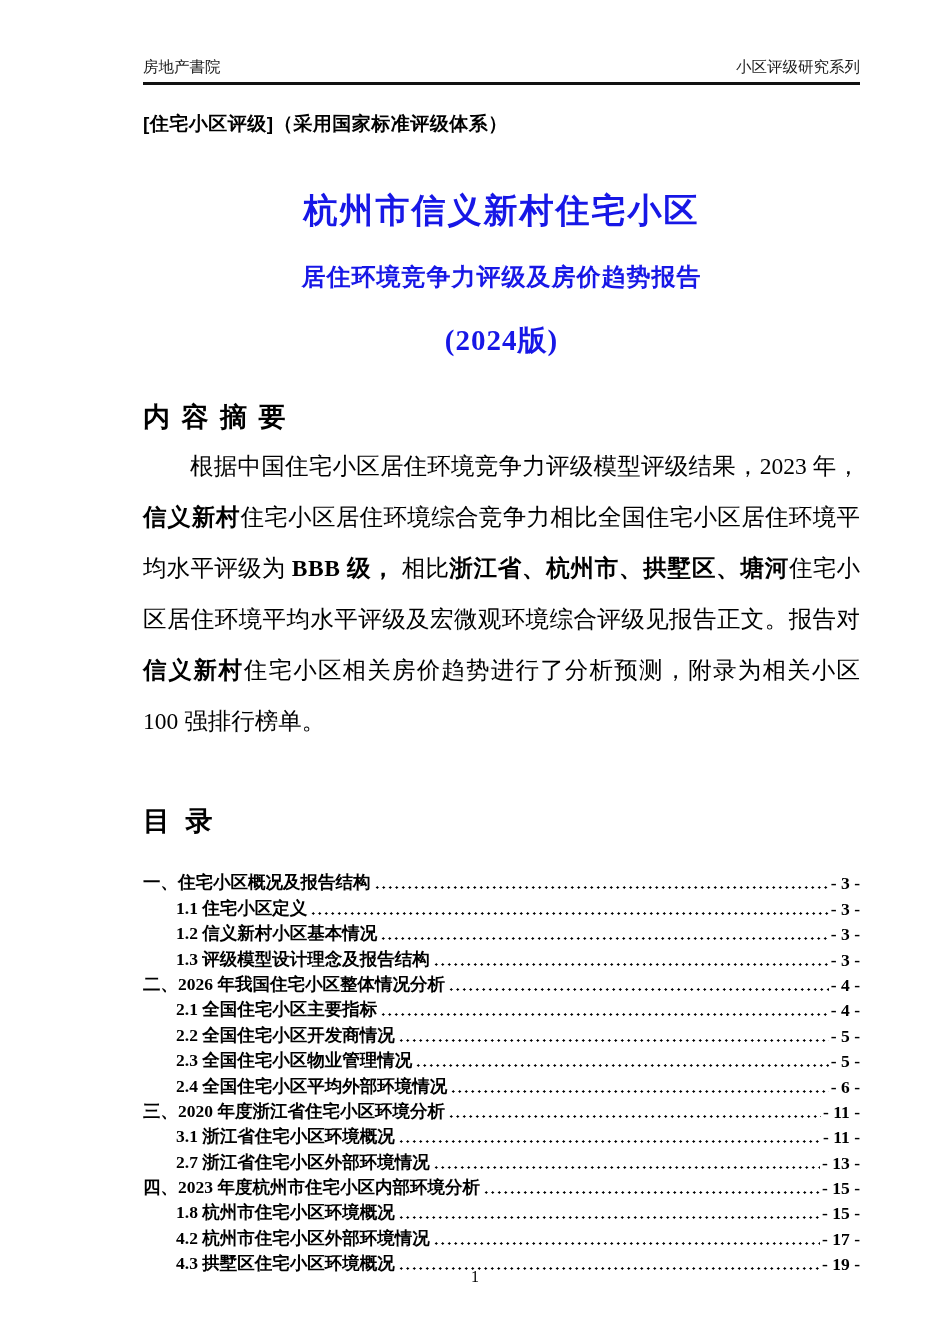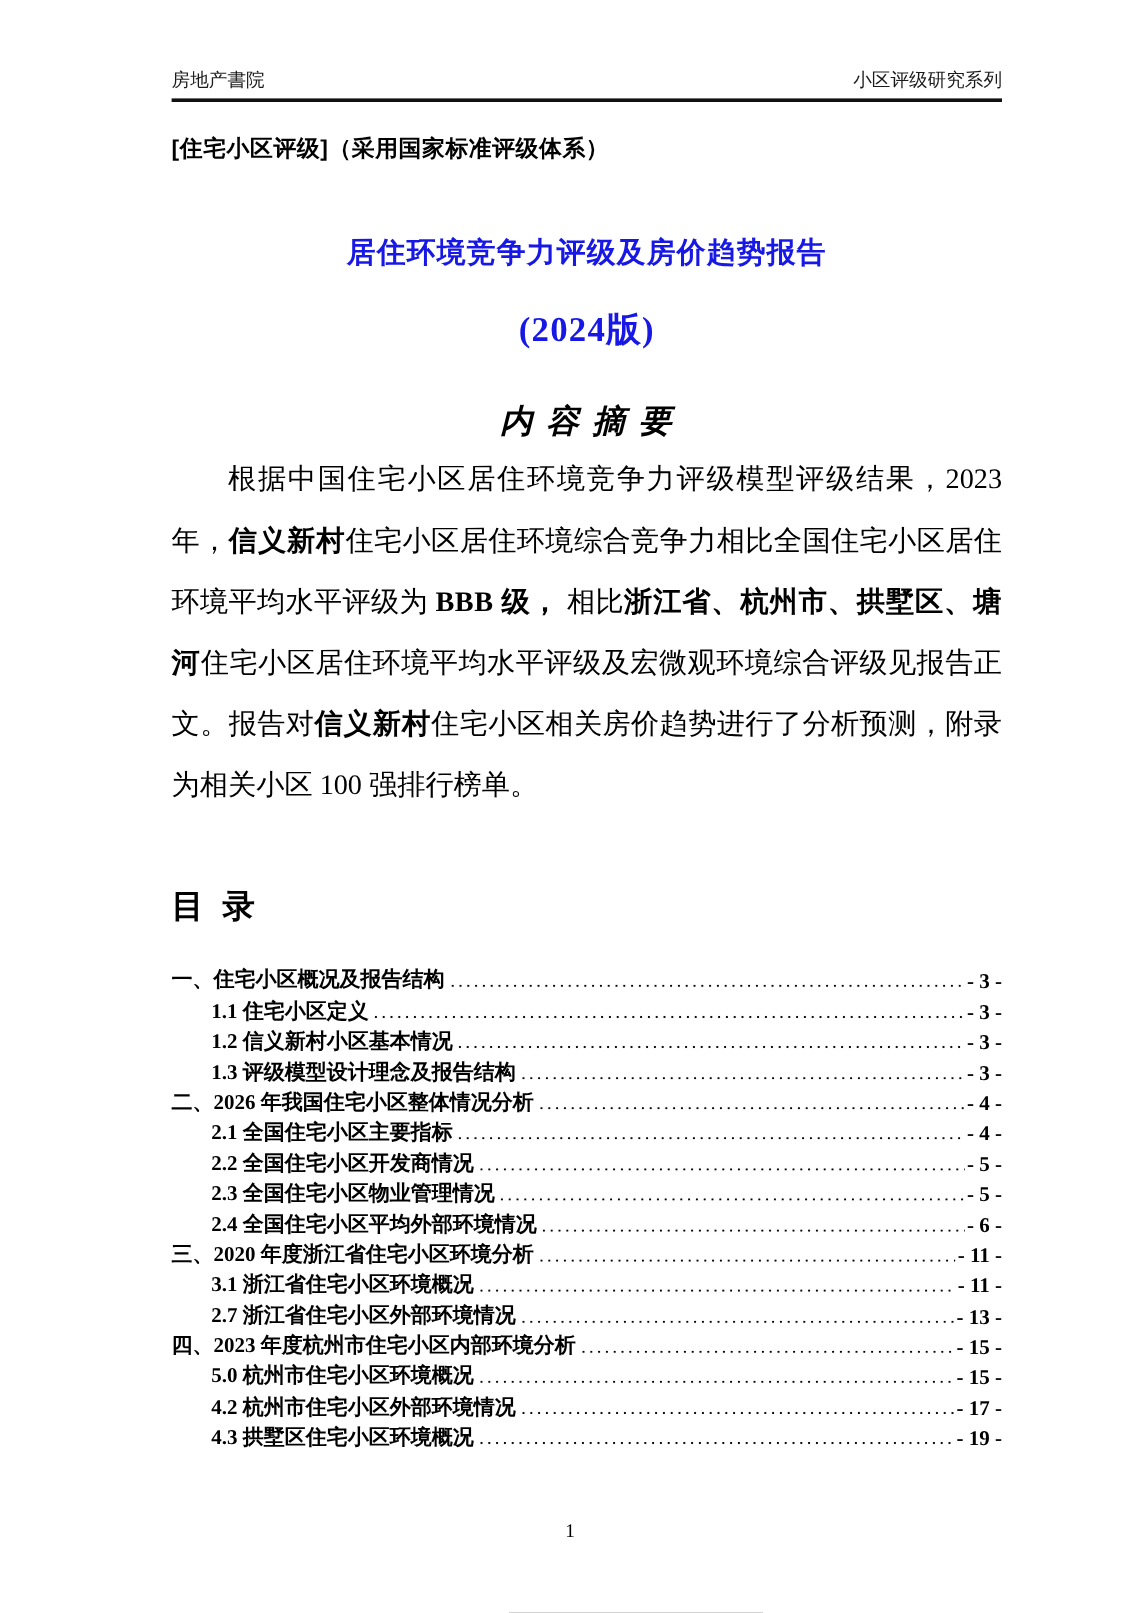--- a/index.html
+++ b/index.html
@@ -6,21 +6,21 @@
   .page {
     position: relative;
     width: 950px;
     height: 1344px;
     margin: 0 auto;
     background: #ffffff;
     color: #000;
     font-family: "Liberation Serif", "DejaVu Serif", serif;
     overflow: hidden;
   }
-  .content { padding: 57px 115px 0 143px; }
+  .content { padding: 57px 90px 0 143px; }
 
   
   .header-row {
     display: flex;
     justify-content: space-between;
     align-items: flex-end;
     font-family: "Liberation Sans", "DejaVu Sans", sans-serif;
     font-size: 15.5px;
     color: #1a1a1a;
     border-bottom: 3px solid #111;
@@ -38,26 +38,25 @@
 
   
   .title-block { text-align: center; margin-top: 50px; font-weight: bold; }
   .title-line1 { font-size: 34px; letter-spacing: 2px; line-height: 48px; }
   .title-line2 { font-size: 24px; letter-spacing: 1px; line-height: 48px; margin-top: 18px; }
   .title-edition { font-size: 29px; letter-spacing: 1px; margin-top: 20px; }
 
   
   .summary-heading {
     margin: 38px 0 0 0;
-    text-align: center;
+    text-align: left;
     font-family: "Liberation Sans", "DejaVu Sans", sans-serif;
     font-size: 27px;
     font-weight: bold;
     letter-spacing: 2px;
-    font-style: italic;
   }
   .summary-text {
     margin: 6px 0 0 0;
     font-size: 23.5px;
     line-height: 51px;
     text-align: justify;
     text-indent: 47px;
   }
   .summary-text b { letter-spacing: 0.5px; }
 
@@ -100,20 +99,21 @@
   <div class="content">
 
     <div class="header-row">
       <span>房地产書院</span>
       <span>小区评级研究系列</span>
     </div>
 
     <div class="series-label">[住宅小区评级]（采用国家标准评级体系）</div>
 
     <div class="title-block" style="color: rgb(23, 23, 230);">
+      <div class="title-line1">杭州市信义新村住宅小区</div>
       <div class="title-line2">居住环境竞争力评级及房价趋势报告</div>
       <div class="title-edition">(2024版)</div>
     </div>
 
     <h2 class="summary-heading">内 容 摘 要</h2>
 
     <p class="summary-text" id="summary-text"><span>根据中国住宅小区居住环境竞争力评级模型评级结果，2023 年，</span><b>信义新村</b><span>住宅小区居住环境综合竞争力相比全国住宅小区居住环境平均水平评级为 </span><b>BBB 级，</b><span> 相比</span><b>浙江省、杭州市、拱墅区、塘河</b><span>住宅小区居住环境平均水平评级及宏微观环境综合评级见报告正文。报告对</span><b>信义新村</b><span>住宅小区相关房价趋势进行了分析预测，附录为相关小区 100 强排行榜单。</span></p>
 
     <h2 class="toc-heading">目 录</h2>
 
@@ -177,21 +177,21 @@
           <span class="toc-label">2.7 浙江省住宅小区外部环境情况</span>
           <span class="toc-dots"></span>
           <span class="toc-page">- 13 -</span>
         </div>
         <div class="toc-row">
           <span class="toc-label">四、2023 年度杭州市住宅小区内部环境分析</span>
           <span class="toc-dots"></span>
           <span class="toc-page">- 15 -</span>
         </div>
         <div class="toc-row lvl2">
-          <span class="toc-label">5.0 杭州市住宅小区环境概况</span>
+          <span class="toc-label">1.8 杭州市住宅小区环境概况</span>
           <span class="toc-dots"></span>
           <span class="toc-page">- 15 -</span>
         </div>
         <div class="toc-row lvl2">
           <span class="toc-label">4.2 杭州市住宅小区外部环境情况</span>
           <span class="toc-dots"></span>
           <span class="toc-page">- 17 -</span>
         </div>
         <div class="toc-row lvl2">
           <span class="toc-label">4.3 拱墅区住宅小区环境概况</span>

